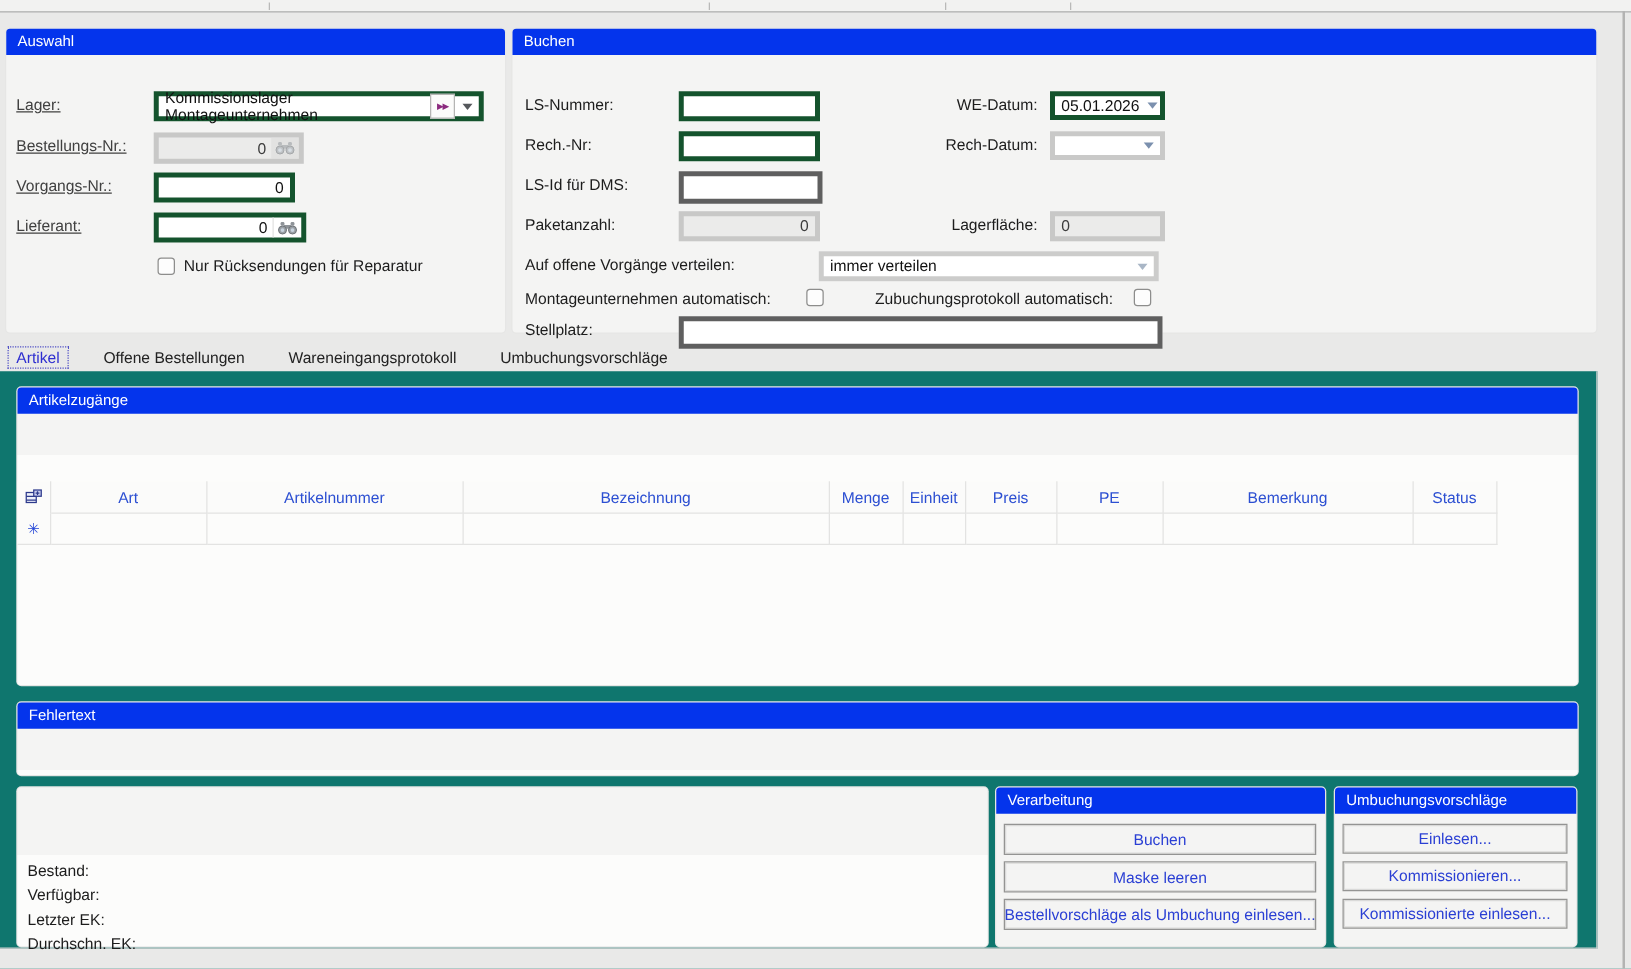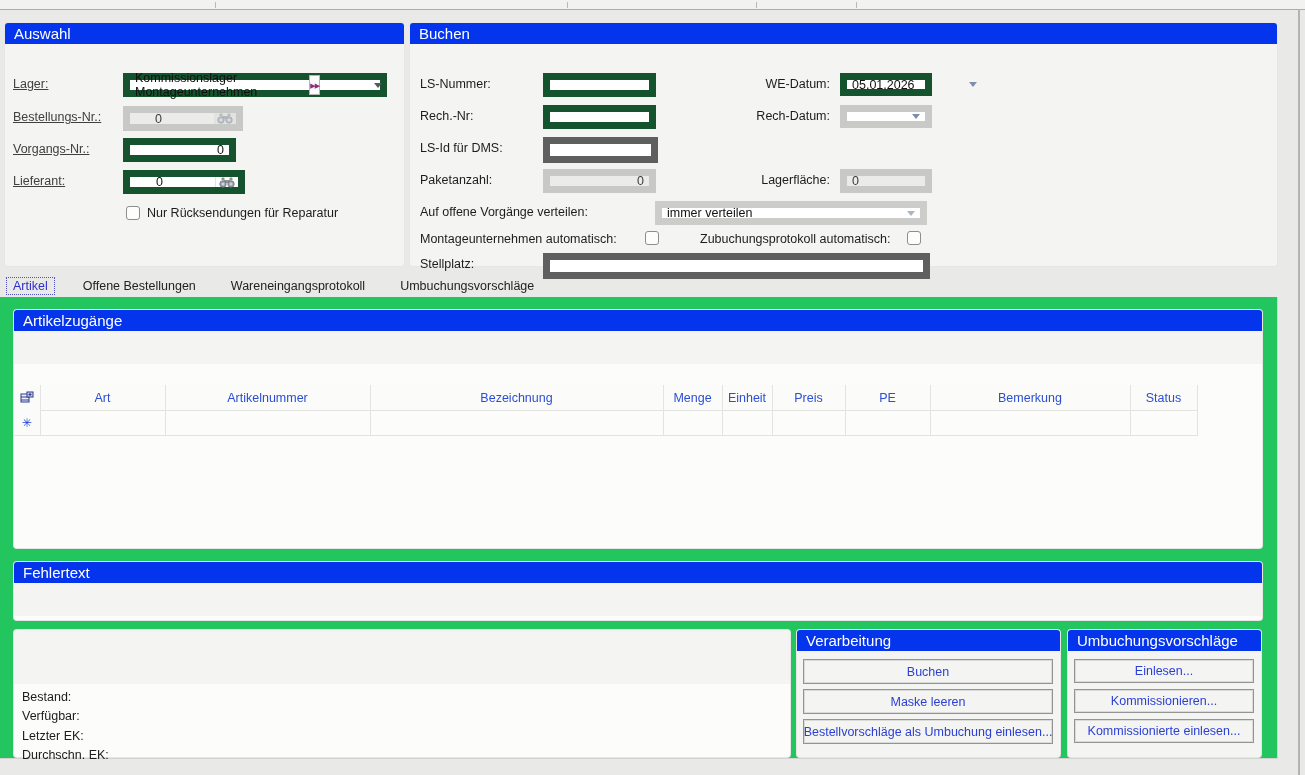--- a/index.html
+++ b/index.html
@@ -11,29 +11,29 @@
     -webkit-font-smoothing:antialiased;
   }
   
   .topstrip{position:absolute;left:0;top:0;width:1305px;height:9px;background:#f2f2f1;border-bottom:1px solid #abacab;}
   .topstrip .tick{position:absolute;top:2px;width:1px;height:6px;background:#b9b9b8;}
   .win-edge{position:absolute;top:9px;right:5px;width:2px;height:766px;background:#b3b3b2;}
 
   
   .panel{position:absolute;background:#f4f4f3;border-radius:3px;box-shadow:0 0 0 1px #e6e6e5;}
   .panel-hd{height:21px;background:#0434ec;border-radius:3px 3px 0 0;color:#fff;
-    line-height:21px;padding:0 9px;font-size:15px;white-space:nowrap;overflow:hidden;}
+    line-height:21px;padding:0 9px;font-size:12px;white-space:nowrap;overflow:hidden;}
   .panel-bd{position:absolute;left:0;top:21px;right:0;bottom:0;}
   .panel.whitebody .panel-bd{background:#fcfcfb;border-radius:0 0 3px 3px;margin-top:33px;}
 
   .lbl{position:absolute;white-space:nowrap;}
   .link{color:#404040;text-decoration:underline;cursor:pointer;}
 
-  .tb{position:absolute;height:24px;box-sizing:border-box;border:7px solid #14532d;background:#fff;
-      display:flex;align-items:center;padding:0 5px;font-size:12.5px;color:#111;gap:48px;}
+  .tb{position:absolute;height:24px;box-sizing:border-box;border:4px solid #14532d;background:#fff;
+      display:flex;align-items:center;padding:0 5px;font-size:12.5px;color:#111;}
   .tb .tbval{flex:1;}
   .tb.num .tbval{text-align:right;}
   .tb.disabled{background:#ebebea;border-color:#c8c8c7;color:#3c3c3c;}
   .tb.dark{border-color:#5f5f5f;}
   .iconseg{display:flex;align-items:center;justify-content:center;width:22px;height:100%;margin-right:-5px;margin-left:4px;}
   .iconseg.graybg{background:#dcdcdb;}
   .iconseg.sep{border-left:1px solid #e2e2e1;}
 
   .combo-btn{display:flex;align-items:center;justify-content:center;width:18px;height:18px;
       border:1px solid #b5b5b4;background:#fbfbfa;margin-left:4px;color:#8b2a7e;
@@ -46,21 +46,21 @@
   .chk{display:inline-block;width:14px;height:14px;box-sizing:border-box;border:1px solid #8d8d8c;
       border-radius:3px;background:#fdfdfd;vertical-align:-3px;}
   .chkrow{position:absolute;white-space:nowrap;}
   .chkrow .txt{margin-left:7px;margin-top:26px;}
 
   
   .tabs{position:absolute;left:6px;top:276px;height:20px;display:flex;align-items:center;gap:18px;}
   .tab{padding:2px 7px;margin-right:3px;color:#222;cursor:pointer;white-space:nowrap;}
   .tab.active{color:#2e2ed0;border:1px dotted #5151c5;padding:1px 6px;}
 
-  .tabpage{position:absolute;left:0;top:297px;width:1277px;height:461px;background:#22c55e;
+  .tabpage{position:absolute;left:0;top:297px;width:1277px;height:461px;background:#0f766e;
       border-right:1px solid #d2d2d1;border-bottom:1px solid #d2d2d1;box-sizing:content-box;}
 
   
   .grid{position:absolute;left:0;top:21px;background:#fbfbfa;}
   .grid table{border-collapse:collapse;table-layout:fixed;}
   .grid th,.grid td{border-right:1px solid #e3e3e2;border-bottom:1px solid #e3e3e2;
       padding:0;font-weight:normal;overflow:hidden;white-space:nowrap;}
   .grid th{height:25px;color:#2c4fd2;text-align:center;font-size:12.5px;background:#fbfbfa;}
   .grid td{height:24px;background:#fcfcfb;}
   .grid .rowhdr{border-left:none;text-align:center;background:#fbfbfa;}

